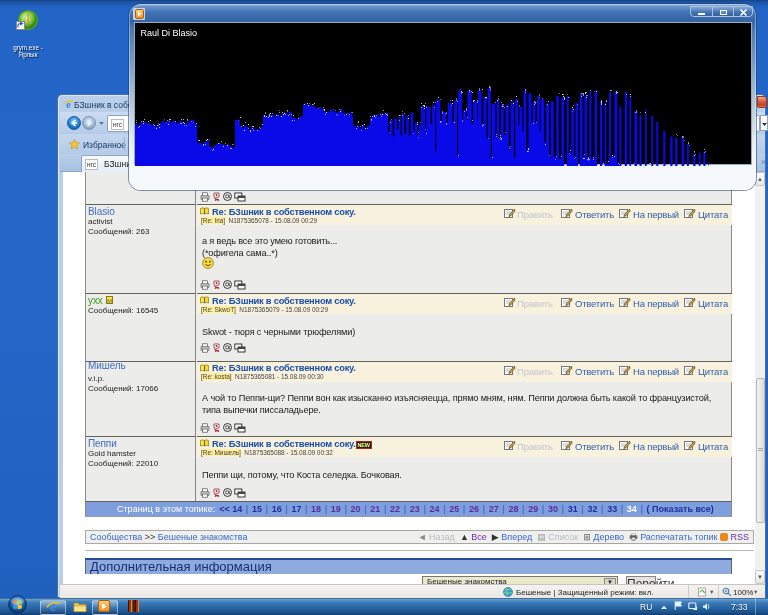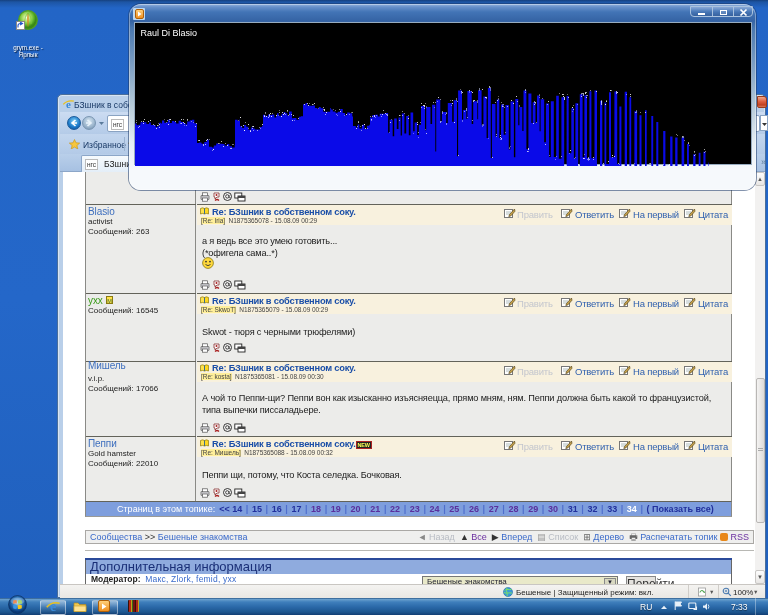--- a/index.html
+++ b/index.html
@@ -397,21 +397,20 @@
       <svg class="abs" style="left:171px;top:316px" width="12" height="10" viewBox="0 0 12 10">
         <rect x="0.8" y="1" width="7" height="5" fill="#fff" stroke="#222" stroke-width="0.9"></rect>
         <rect x="4" y="4" width="7" height="5" fill="#fff" stroke="#222" stroke-width="0.9"></rect>
         <rect x="4" y="4" width="7" height="2" fill="#444"></rect>
       </svg>
       <div class="abs pag" style="left:22px;top:328.5px;width:647px;height:16.5px;line-height:15.5px;border-left:1px solid #8a8a86;border-right:1px solid #8a8a86;border-bottom:1px solid #9a9a96"><span style="margin-left:31px">Страниц в этом топике:</span><span style="margin-left:4px"></span><span class="pnum">&lt;&lt; 14</span><span class="psep">|</span><span class="pnum">15</span><span class="psep">|</span><span class="pnum">16</span><span class="psep">|</span><span class="pnum">17</span><span class="psep">|</span><span class="pvis">18</span><span class="psep">|</span><span class="pvis">19</span><span class="psep">|</span><span class="pvis">20</span><span class="psep">|</span><span class="pvis">21</span><span class="psep">|</span><span class="pvis">22</span><span class="psep">|</span><span class="pvis">23</span><span class="psep">|</span><span class="pvis">24</span><span class="psep">|</span><span class="pvis">25</span><span class="psep">|</span><span class="pvis">26</span><span class="psep">|</span><span class="pvis">27</span><span class="psep">|</span><span class="pvis">28</span><span class="psep">|</span><span class="pvis">29</span><span class="psep">|</span><span class="pvis">30</span><span class="psep">|</span><span class="pnum">31</span><span class="psep">|</span><span class="pnum">32</span><span class="psep">|</span><span class="pnum">33</span><span class="psep">|</span><span style="color:#fff;font-weight:bold">34</span><span class="psep">|</span><span class="pnum">( Показать все)</span></div>
       <div class="abs bc" style="left:22px;top:357.5px;width:669px;height:14px;line-height:13px"><span style="margin-left:4px"><span class="bluelink">Сообщества</span> &gt;&gt; <span class="bluelink">Бешеные знакомства</span></span><span style="position:absolute;right:4px"><span style="color:#888">◄</span> <span class="graylink">Назад</span>&nbsp; <span style="color:#333">▲</span> <span class="purplelink">Все</span>&nbsp; <span style="color:#333">▶</span> <span class="bluelink">Вперед</span>&nbsp; <span style="color:#999">▤</span> <span class="graylink">Список</span>&nbsp; <span style="color:#666">⊞</span> <span class="bluelink">Дерево</span>&nbsp; <span style="color:#666">🖶</span> <span class="bluelink">Распечатать топик</span> <span style="display:inline-block;width:8px;height:8px;background:#e8881a;border-radius:2px;vertical-align:-1px"></span> <span class="purplelink">RSS</span></span></div>
       <div class="abs" style="left:22px;top:377.5px;width:669px;height:1px;background:#b8b8b4"></div>
       <div class="abs" style="left:22px;top:386px;width:647px;height:1.5px;background:#2a4a9a"></div>
       <div class="abs" style="left:22px;top:387.5px;width:647px;height:14px;background:#8fabde;border-left:1px solid #666;border-right:1px solid #666;font-size:13px;color:#1a2f77;line-height:13px"><span style="margin-left:4px">Дополнительная информация</span></div>
-      <div class="abs" style="left:22px;top:401.5px;width:647px;height:10.5px;background:#fff;border-left:1px solid #666;border-right:1px solid #666;font-size:8.5px;color:#222"><span style="margin-left:5px;font-weight:bold">Модератор:</span>&nbsp; <span class="bluelink" style="letter-spacing:0.2px">Макс, Zlork, femid, yxx</span></div>
       <div class="abs" style="left:359px;top:404px;width:196px;height:14px;background:#e9e9c9;border:1px solid #777;font-size:8px;color:#223"><span style="margin-left:4px;text-decoration:underline">Бешеные знакомства</span><span style="position:absolute;right:1px;top:1px;width:12px;height:10px;background:#d8d8c0;border:1px solid #888;font-size:6px;text-align:center">▼</span></div>
       <div class="abs" style="left:563px;top:404px;width:30px;height:14px;background:#e4e2de;border:1px solid #888;font-size:12px;color:#333;text-align:center">Перейти</div>
       <div class="sb">
         <div class="sbbtn" style="top:0px">▲</div>
         <div class="sbbtn" style="top:398px">▼</div>
         <div class="sbthumb" style="top:206px;height:145px"></div>
         <div class="abs" style="left:2.5px;top:276px;width:5px;height:1px;background:#aaa"></div>
         <div class="abs" style="left:2.5px;top:278px;width:5px;height:1px;background:#aaa"></div>
       </div>
     </div>

